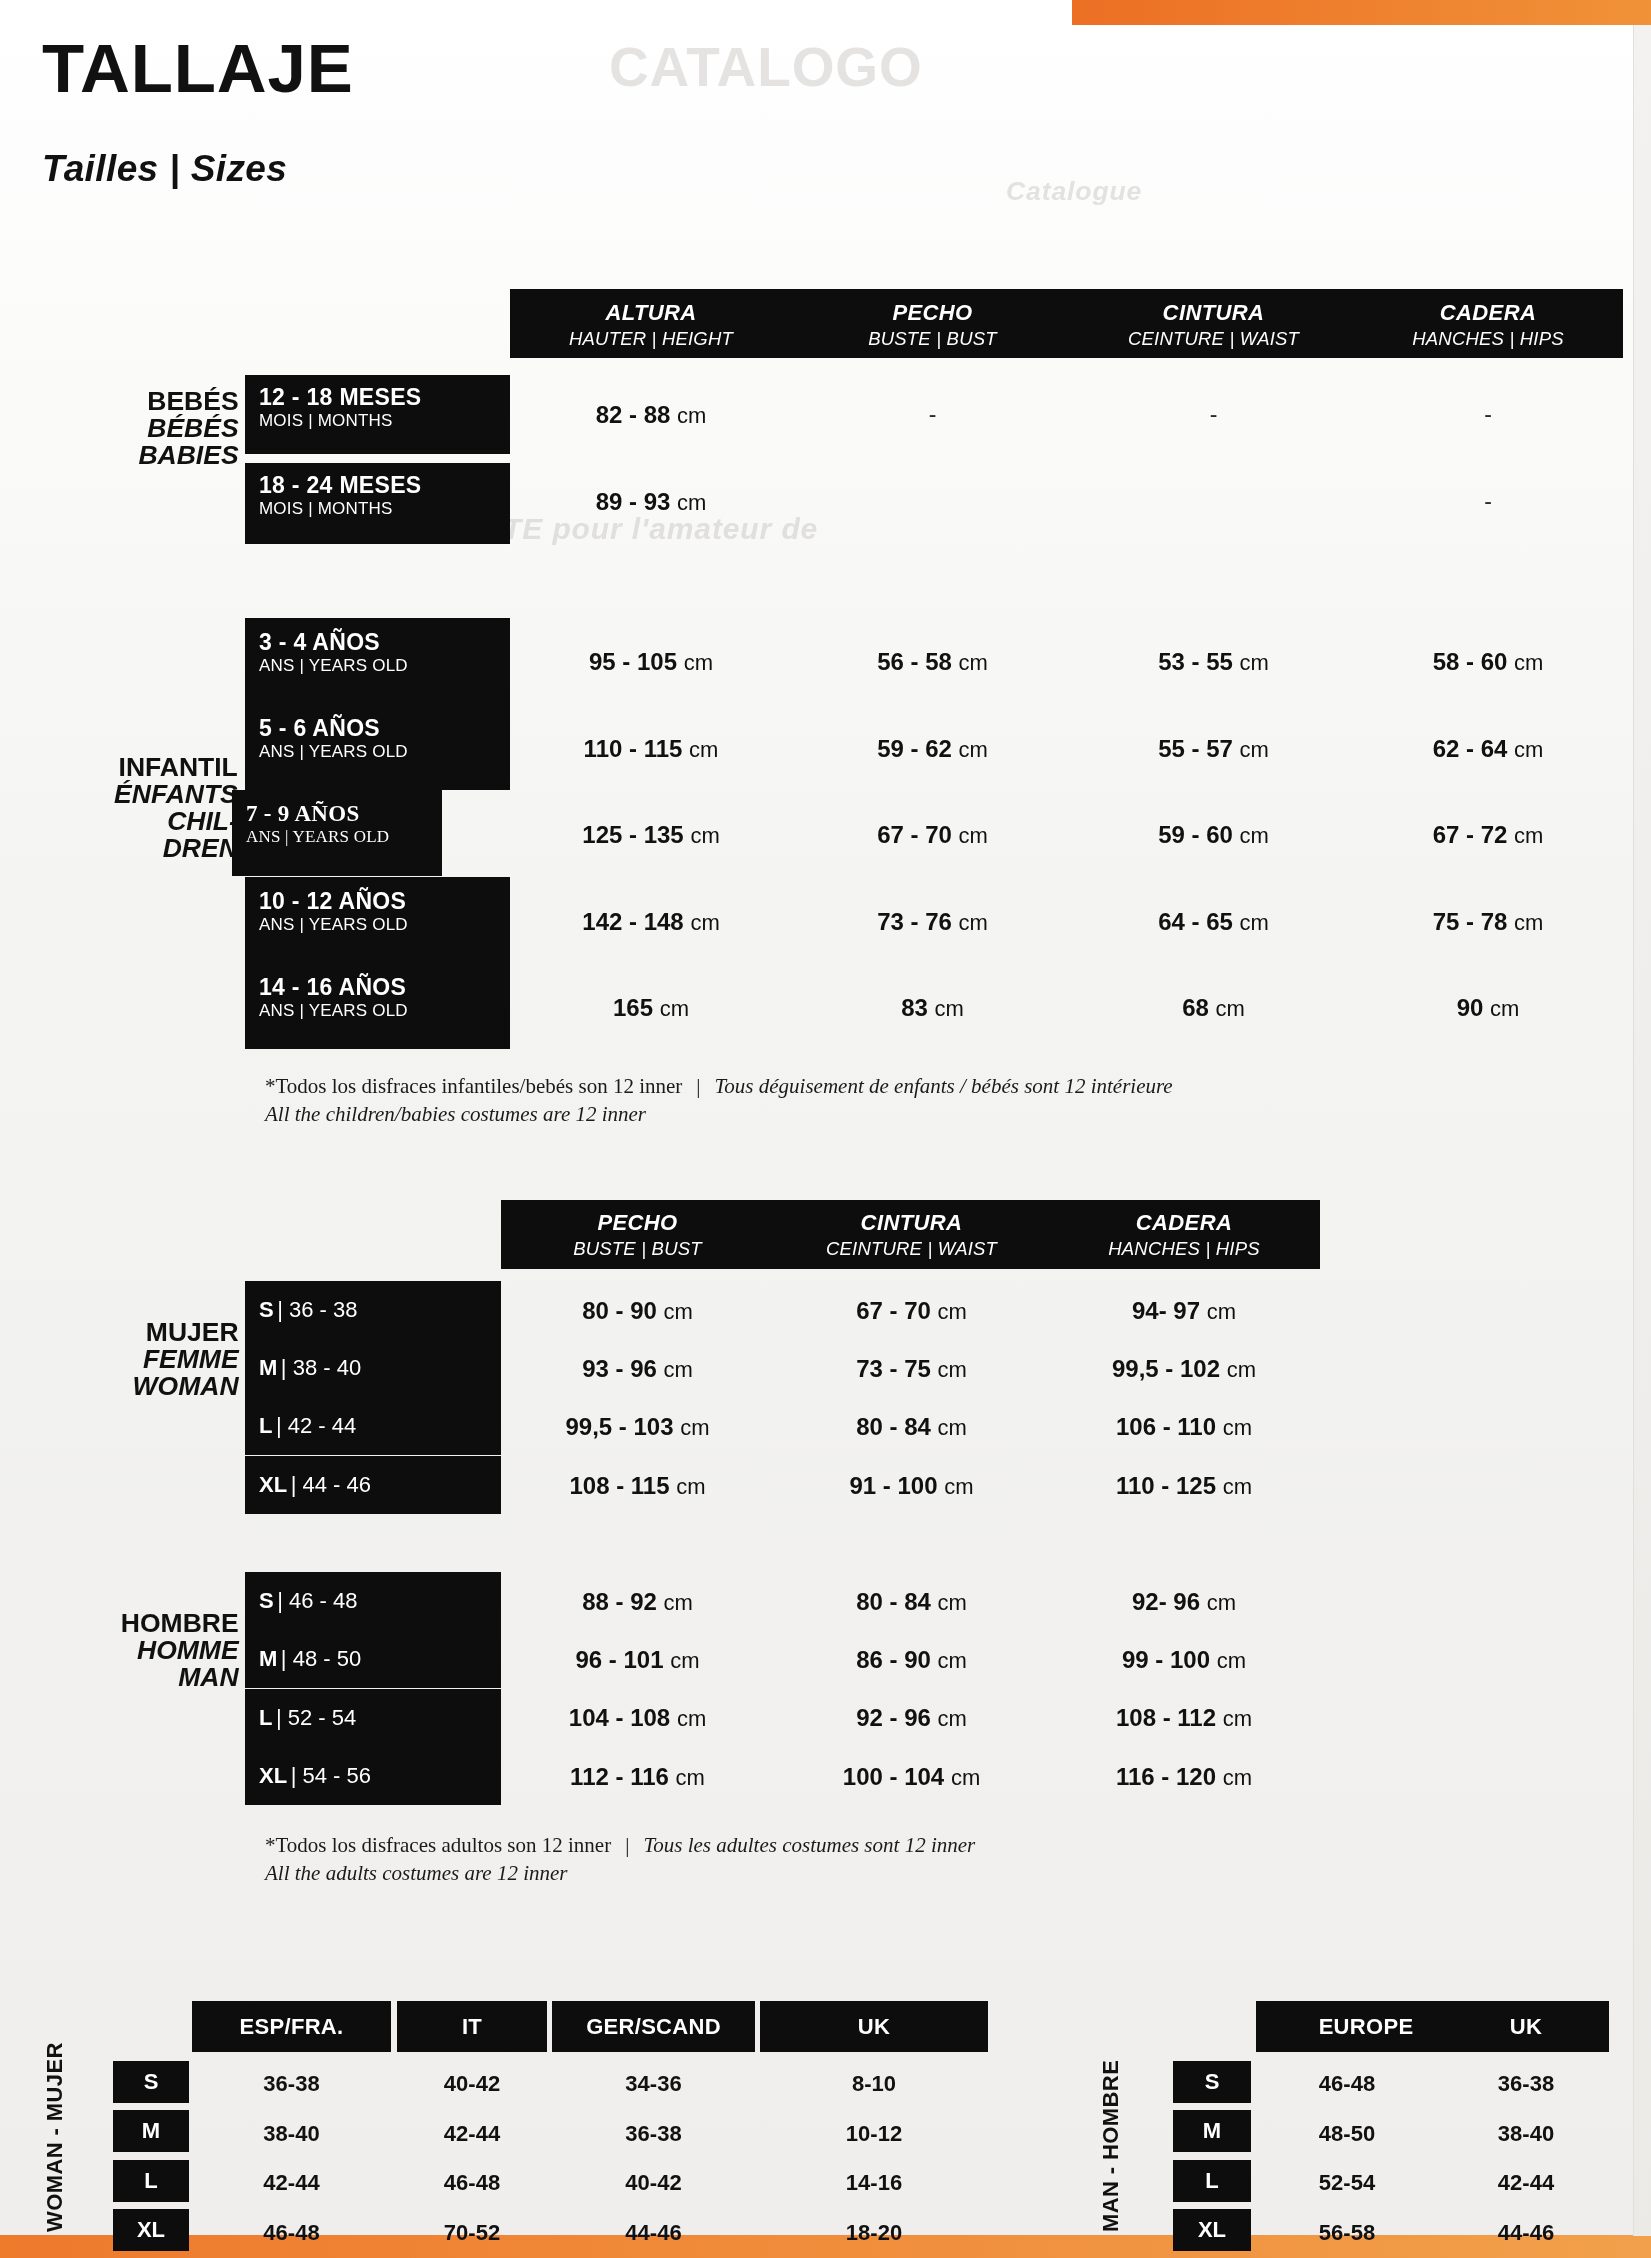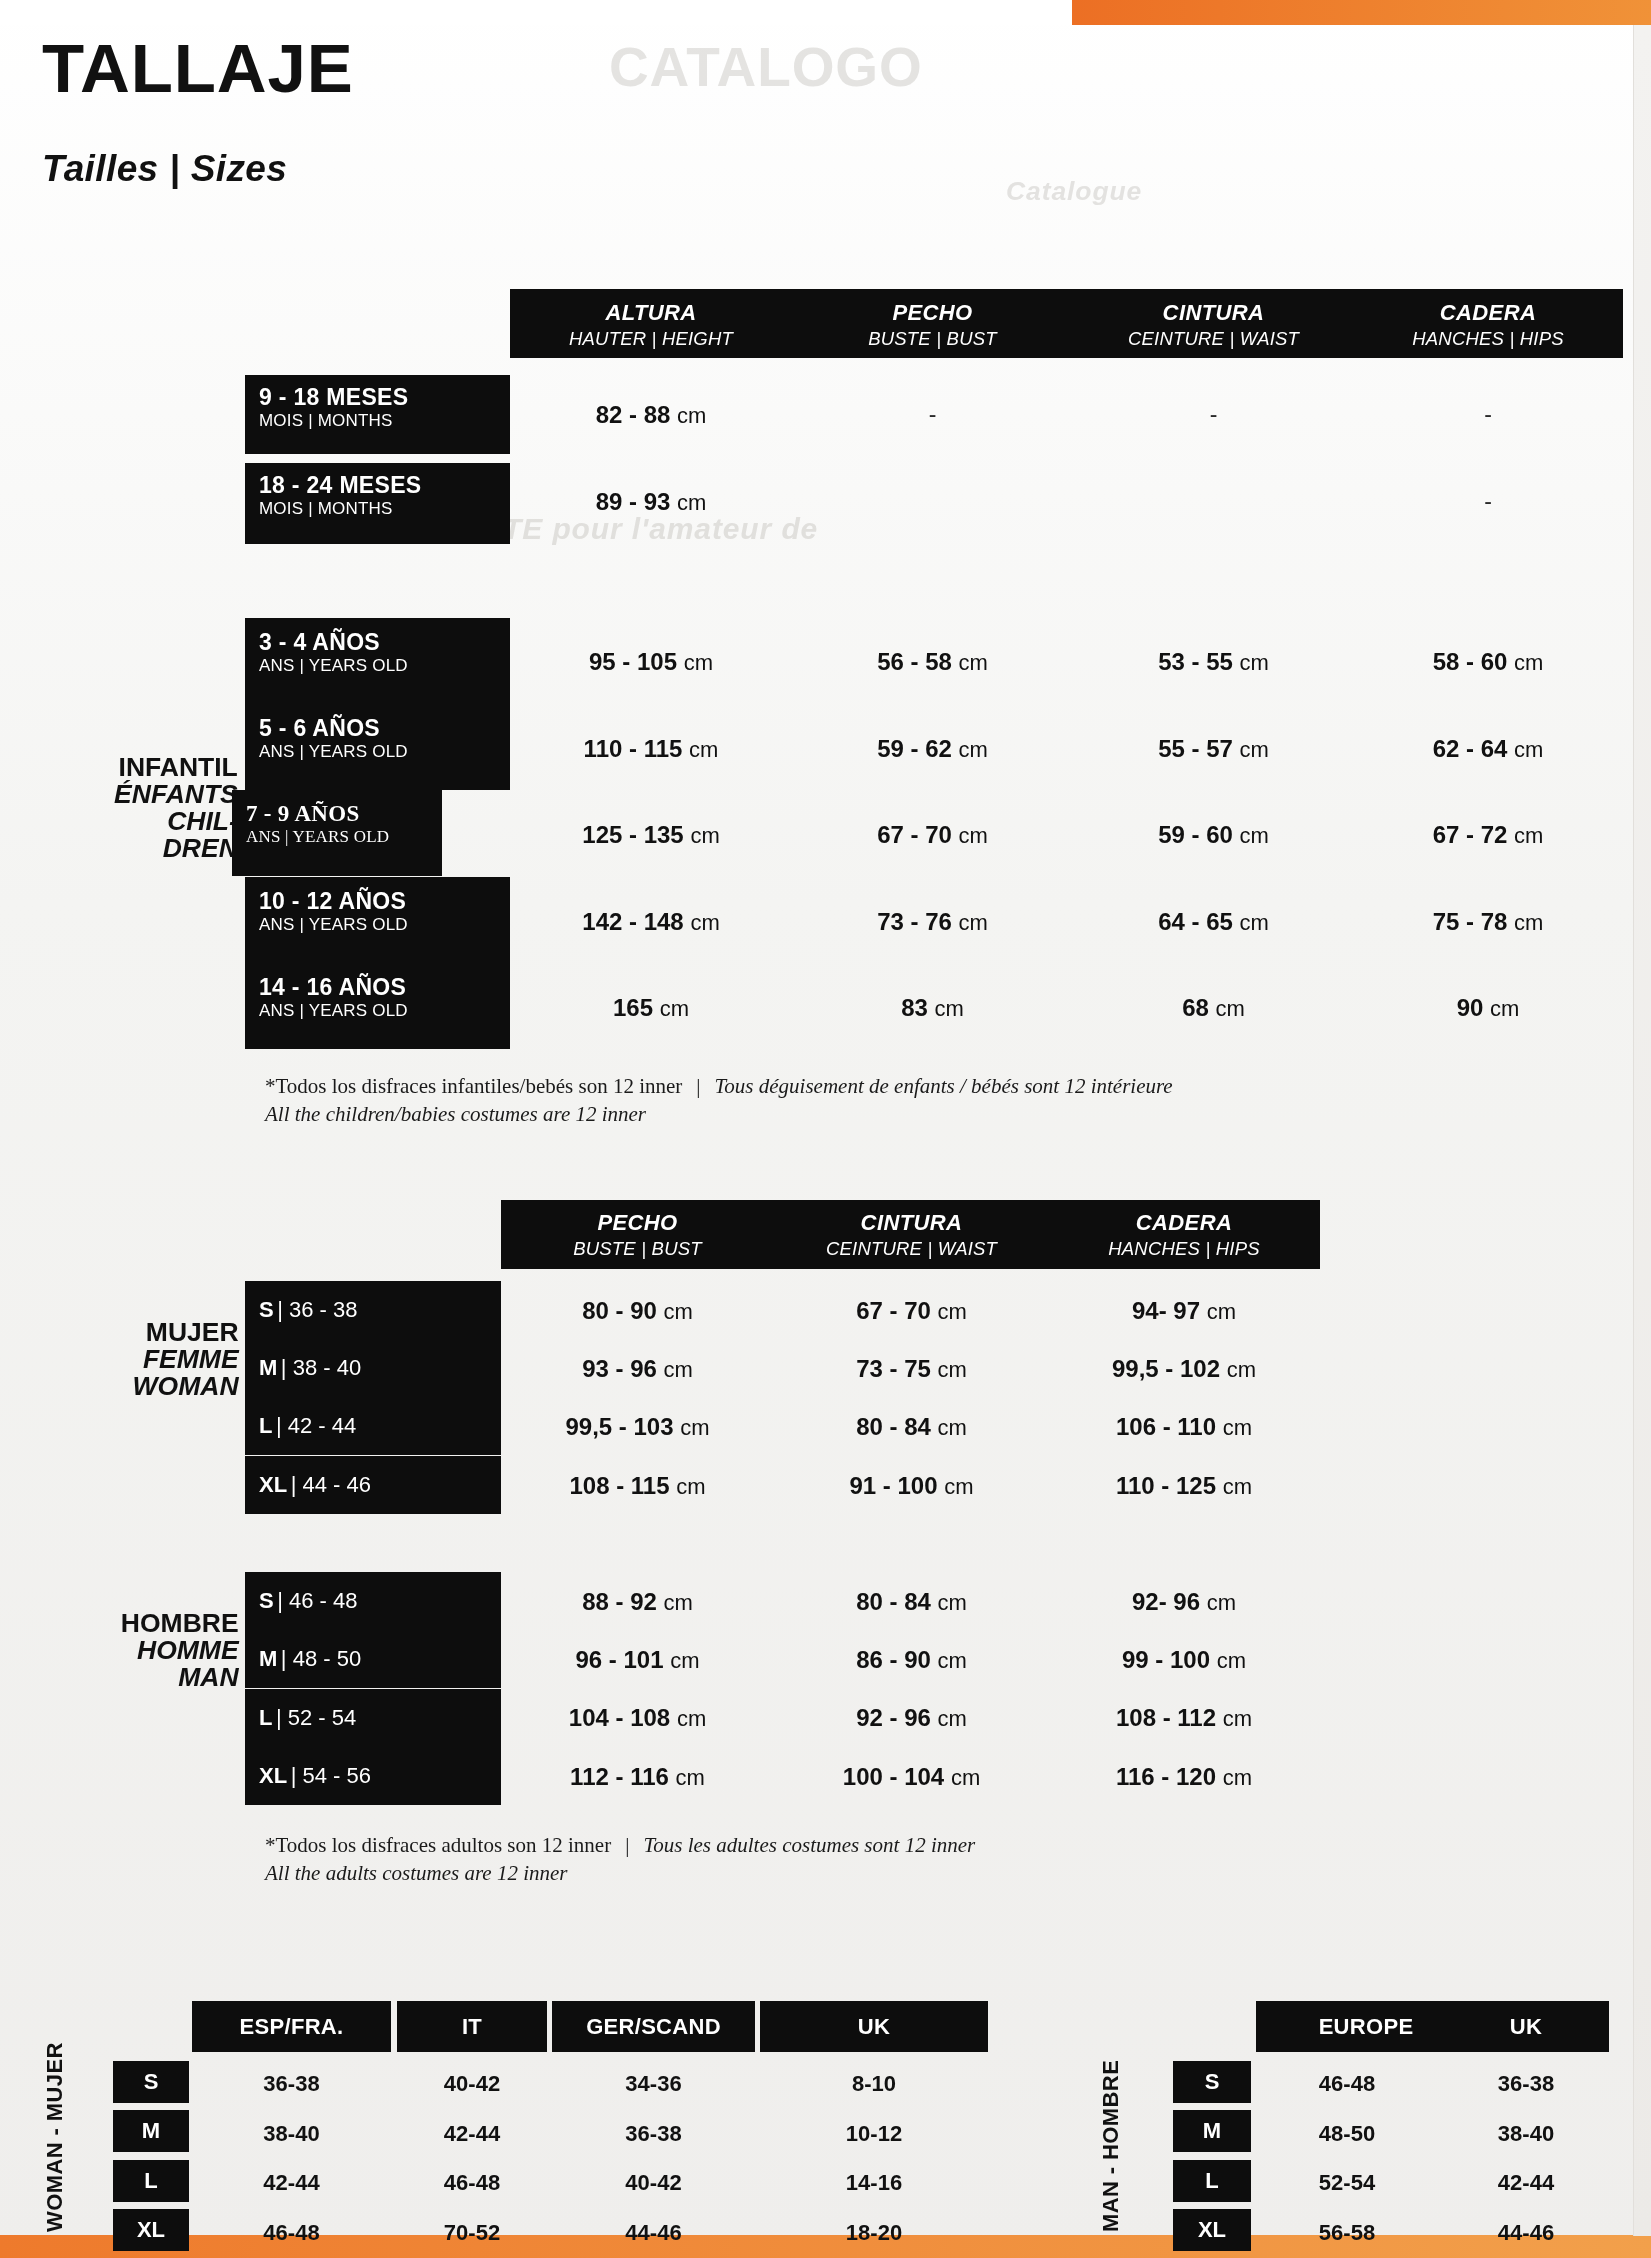--- a/index.html
+++ b/index.html
@@ -157,23 +157,28 @@
   </div>
   <div class="hdr-cell" style="left:1073px; top:300px; width:281px;">
     <div class="l1">CINTURA</div>
     <div class="l2">CEINTURE | WAIST</div>
   </div>
   <div class="hdr-cell" style="left:1353px; top:300px; width:270px;">
     <div class="l1">CADERA</div>
     <div class="l2">HANCHES | HIPS</div>
   </div>
 
+  <div class="group-label" style="left:17.6px; top:388px; width:221px;">
+    <div class="es">BEBÉS</div>
+    <div class="fr">BÉBÉS</div>
+    <div class="en">BABIES</div>
+  </div>
 
   <div class="size-box" style="left:245px; top:375px; width:265px; height:79px; padding-top:8.8px;">
-    <div class="big">9 - 18 MESES</div>
+    <div class="big">12 - 18 MESES</div>
     <div class="small">MOIS | MONTHS</div>
   </div>
   <div class="size-box" style="left:245px; top:463px; width:265px; height:81px; padding-top:8.8px;">
     <div class="big">18 - 24 MESES</div>
     <div class="small">MOIS | MONTHS</div>
   </div>
 
   <div class="val" style="left:510px; top:401px; width:282px;">
     <span>82 - 88</span> <span class="u">cm</span>
   </div>

